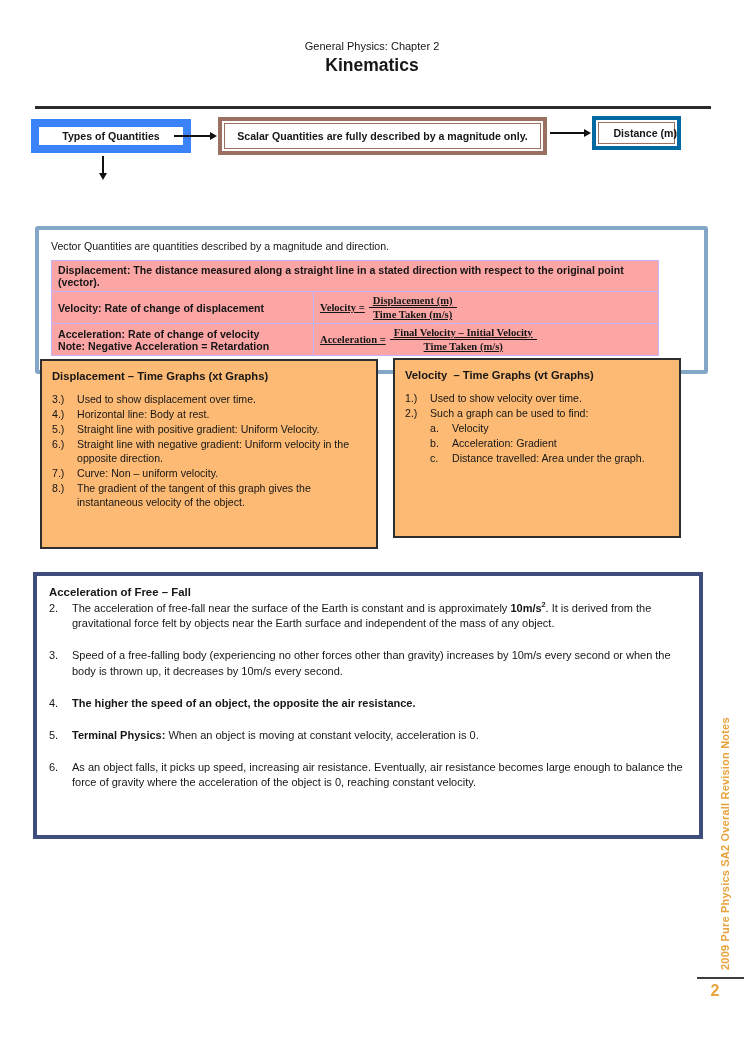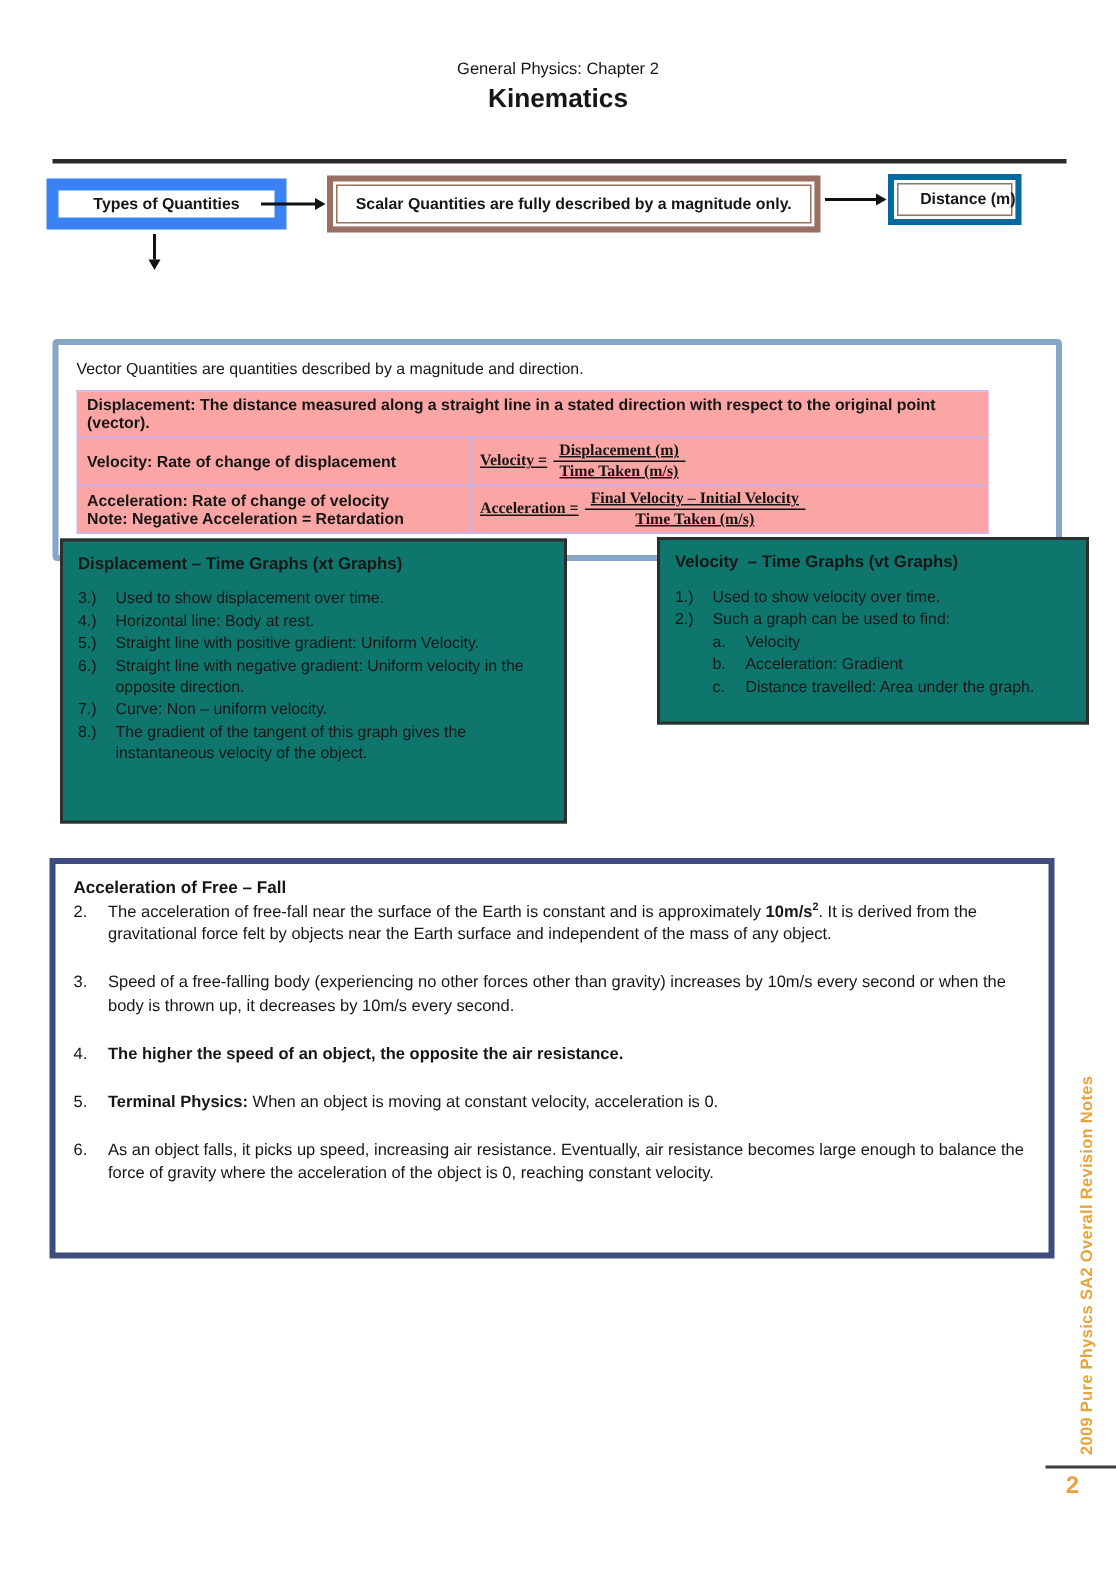--- a/index.html
+++ b/index.html
@@ -45,23 +45,23 @@
   table.def td { border:1px solid #c4b5fd; font-size:10.6px; font-weight:bold;
                  padding:3px 6px; vertical-align:middle; background:#fca5a5; }
   td.fcell { font-weight:normal; font-family:"Liberation Serif", serif; font-size:12.5px; }
   .lcol { width:262px; }
   .frac { display:inline-block; text-align:center; vertical-align:middle; margin-left:4px; }
   .frac .num { display:block; border-bottom:1px solid #111; padding:0 4px 1px; }
   .frac .den { display:block; padding:1px 4px 0; }
   .fline { display:flex; align-items:center;text-decoration:underline; }
 
   
-  .panel { position:absolute; background:#0f766e; border:2px solid #2e2e2e; padding:9px 10px; }
+  .panel { position:absolute; background:#fdba74; border:2px solid #2e2e2e; padding:9px 10px; }
   .xt { left:40px;  top:359px; width:338px; height:190px; }
-  .vt { left:393px; top:358px; width:288px; height:125px;margin-left:45px; }
+  .vt { left:393px; top:358px; width:288px; height:180px; }
   .panel-title { font-weight:bold; font-size:11.2px; margin-bottom:11px; white-space:pre-wrap; }
   .li-row { display:flex; font-size:10.6px; line-height:1.32; margin-bottom:1px; }
   .li-num { width:25px; flex:0 0 25px; }
   .li-text { flex:1; }
   .li-row.sub { margin-left:25px; }
   .li-row.sub .li-num { width:22px; flex:0 0 22px; }
 
   
   .ff { position:absolute; left:33px; top:572px; width:670px; height:267px;
         border:4px solid #3e4c7e; background:#fff; padding:10px 14px 8px 12px; }

